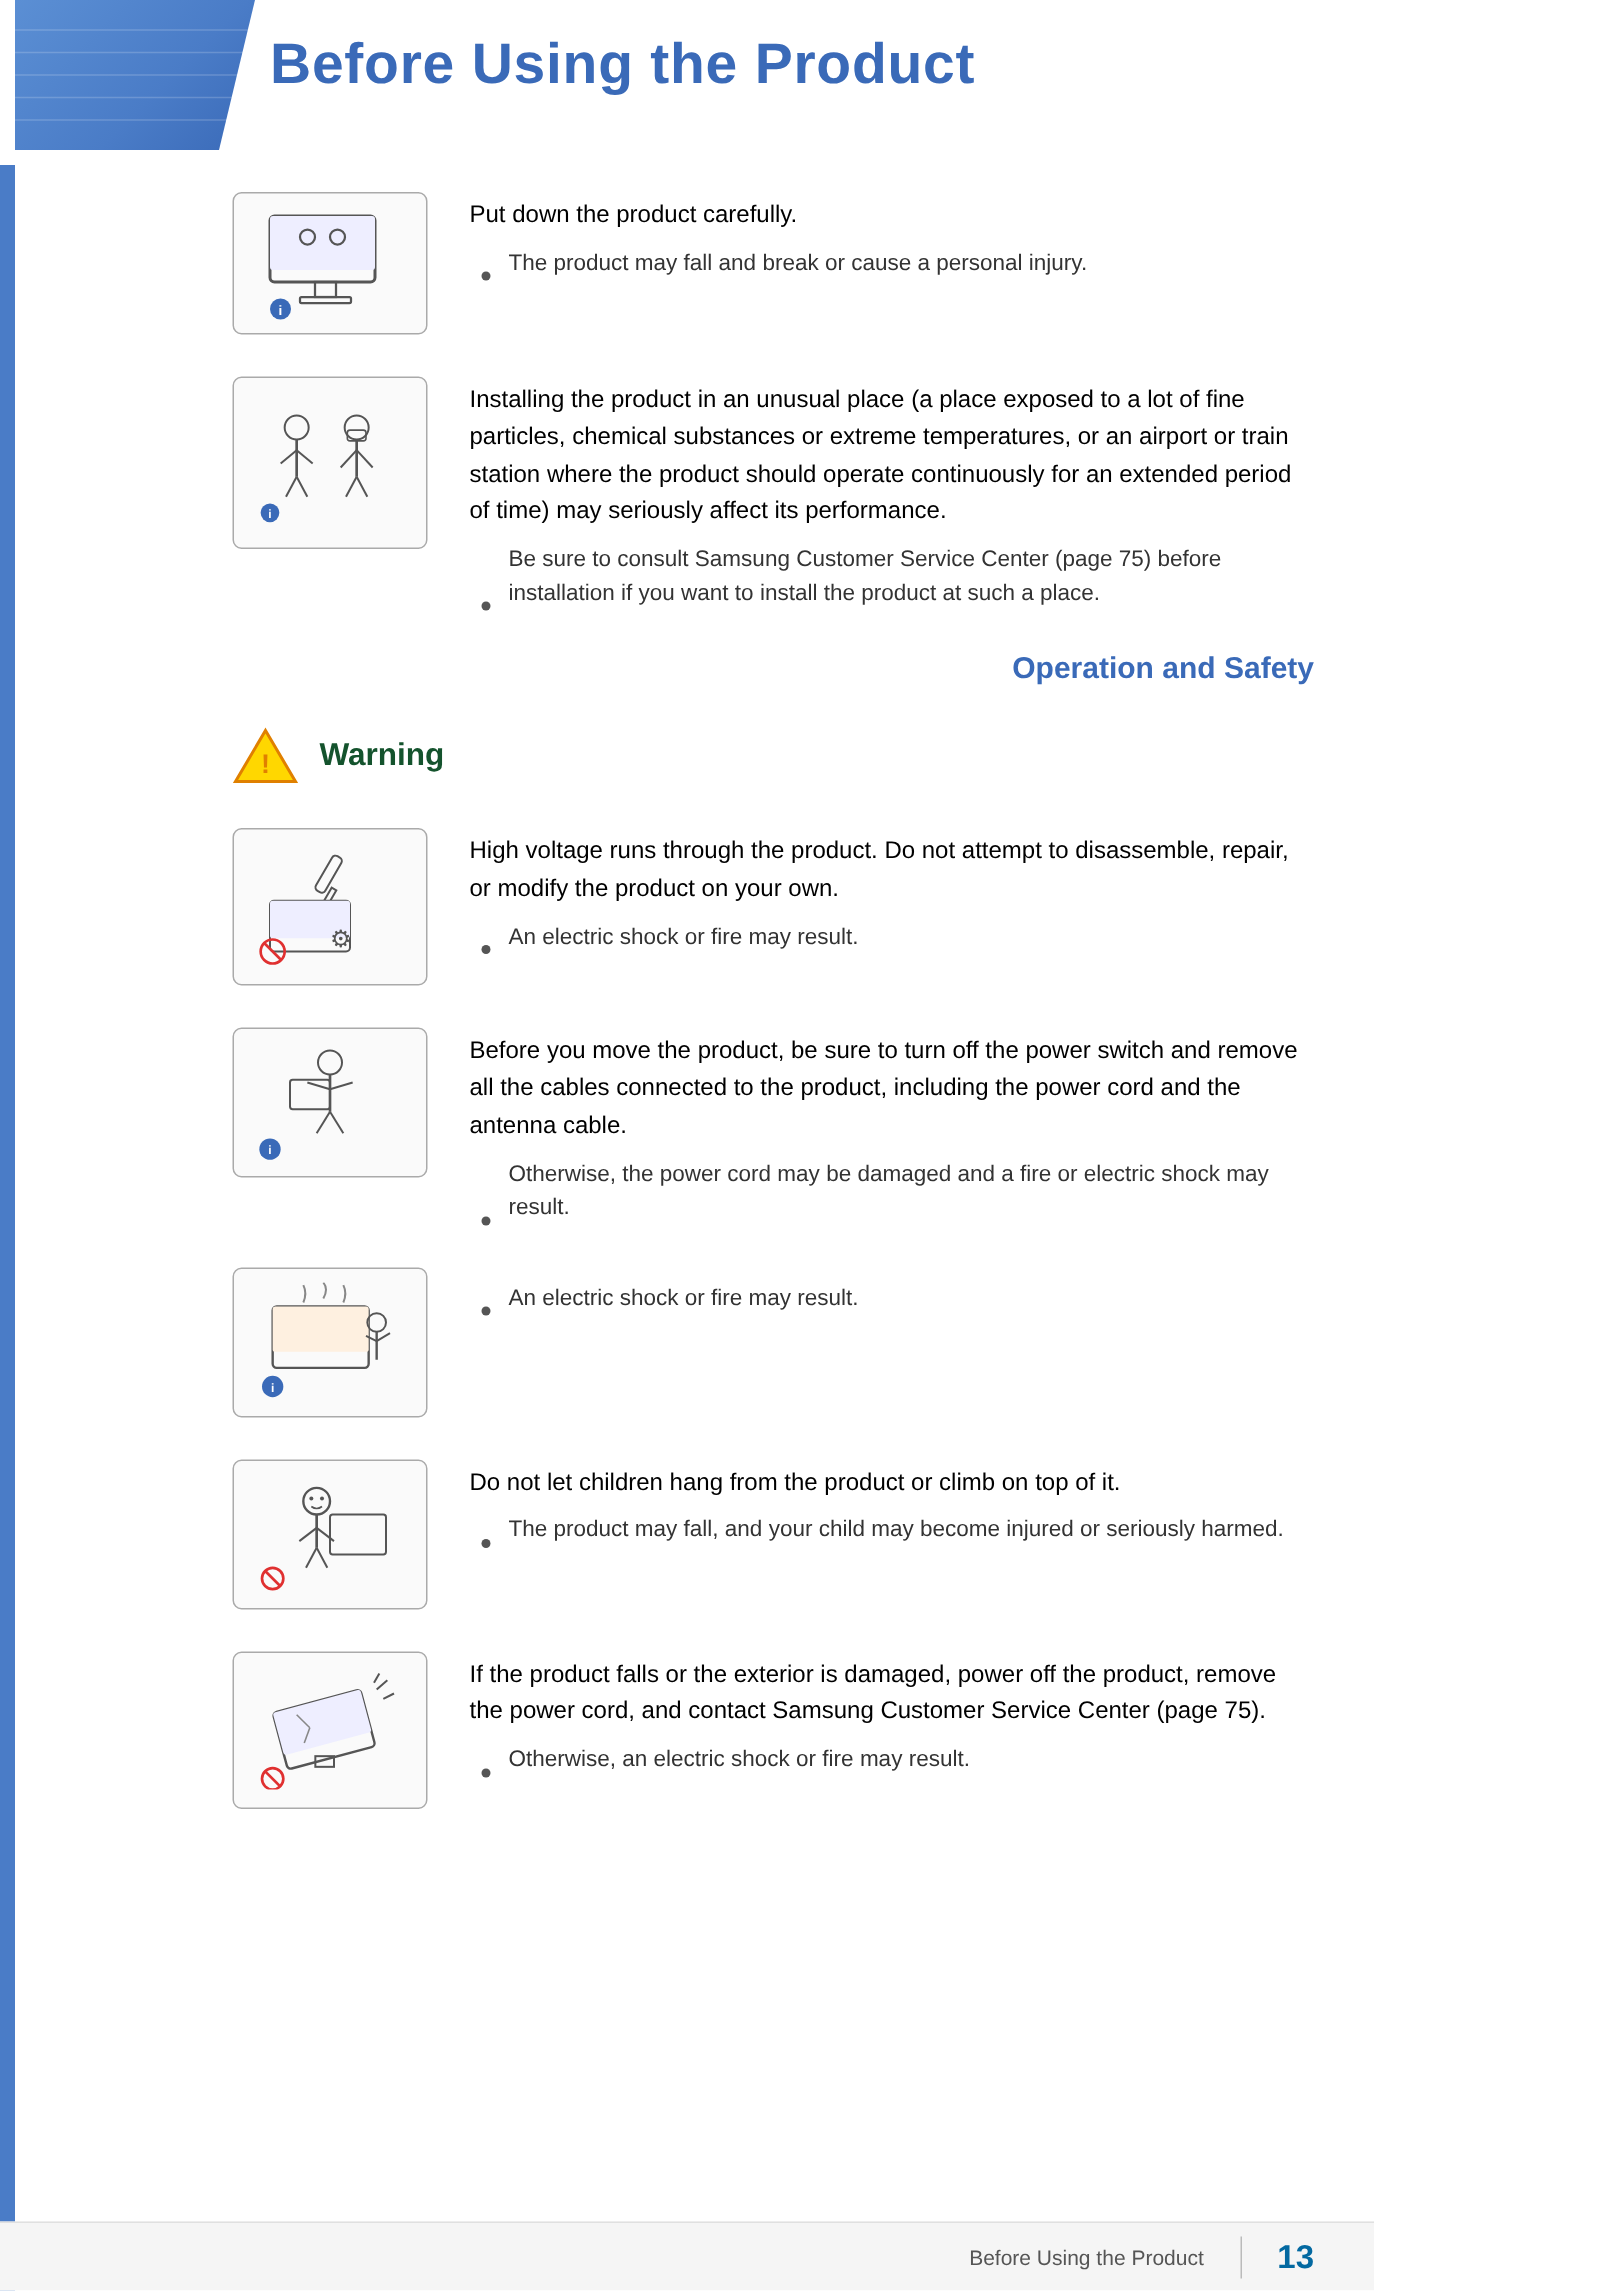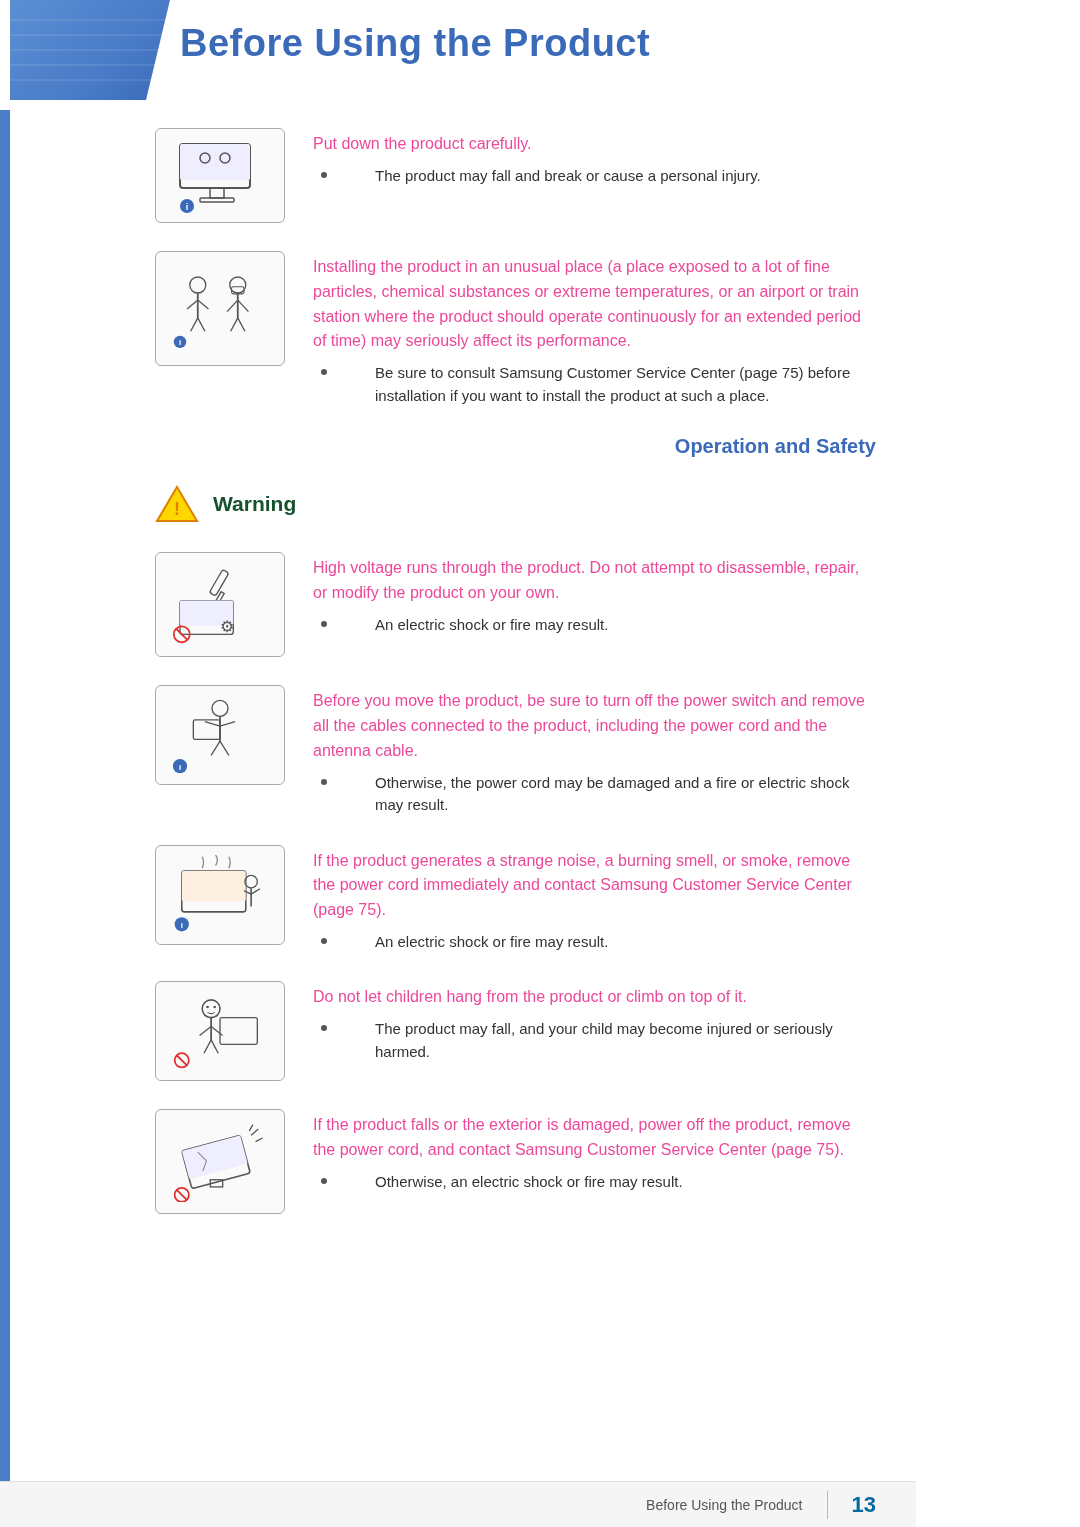--- a/index.html
+++ b/index.html
@@ -95,31 +95,30 @@
       height: 80px;
     }
 
     .text-block {
       flex: 1;
       padding-top: 4px;
     }
 
     .main-text {
       font-size: 16px;
-      color: #ec4899;
+      color: #000000;
       line-height: 1.55;
       margin-bottom: 8px;
     }
 
     .bullet-item {
       display: flex;
-      align-items: flex-start;
+      align-items: flex-end;
       margin-top: 6px;
       padding-left: 8px;
-      gap: 36px;
     }
 
     .bullet-dot {
       width: 6px;
       height: 6px;
       background: #555;
       border-radius: 50%;
       margin-top: 7px;
       margin-right: 12px;
       min-width: 6px;
@@ -355,21 +354,20 @@
           <circle cx="90" cy="30" r="7" fill="none" stroke="#555" stroke-width="1.5"></circle>
           <line x1="90" y1="37" x2="90" y2="58" stroke="#555" stroke-width="1.8"></line>
           <line x1="90" y1="44" x2="100" y2="38" stroke="#555" stroke-width="1.5"></line>
           <line x1="90" y1="44" x2="82" y2="40" stroke="#555" stroke-width="1.5"></line>
 
           <circle cx="12" cy="78" r="8" fill="#3a6ab8"></circle>
           <text x="12" y="82" text-anchor="middle" fill="white" font-size="9" font-weight="bold">i</text>
         </svg>
       </div>
       <div class="text-block">
-        <div class="main-text">If the product generates a strange noise, a burning smell, or smoke, remove the power cord immediately and contact Samsung Customer Service Center (page 75).</div>
         <div class="bullet-item">
           <div class="bullet-dot"></div>
           <span class="bullet-text">An electric shock or fire may result.</span>
         </div>
       </div>
     </div>
 
     <div class="instruction-block">
       <div class="icon-box" style="height:100px;">
         <svg viewBox="0 0 110 90" xmlns="http://www.w3.org/2000/svg">

